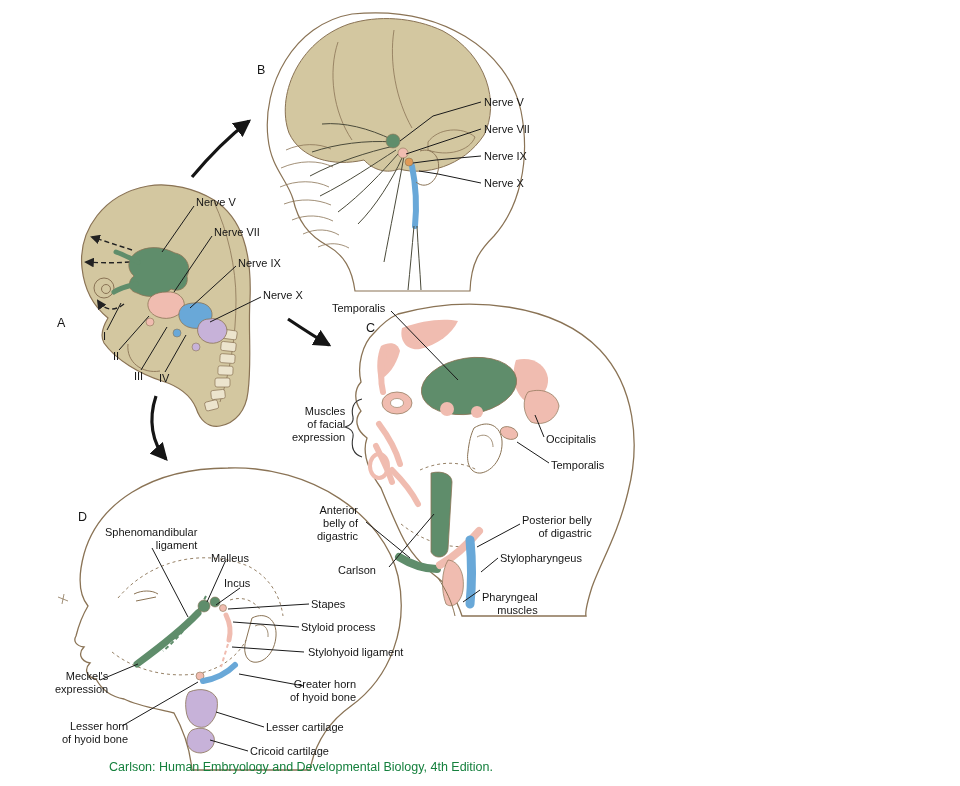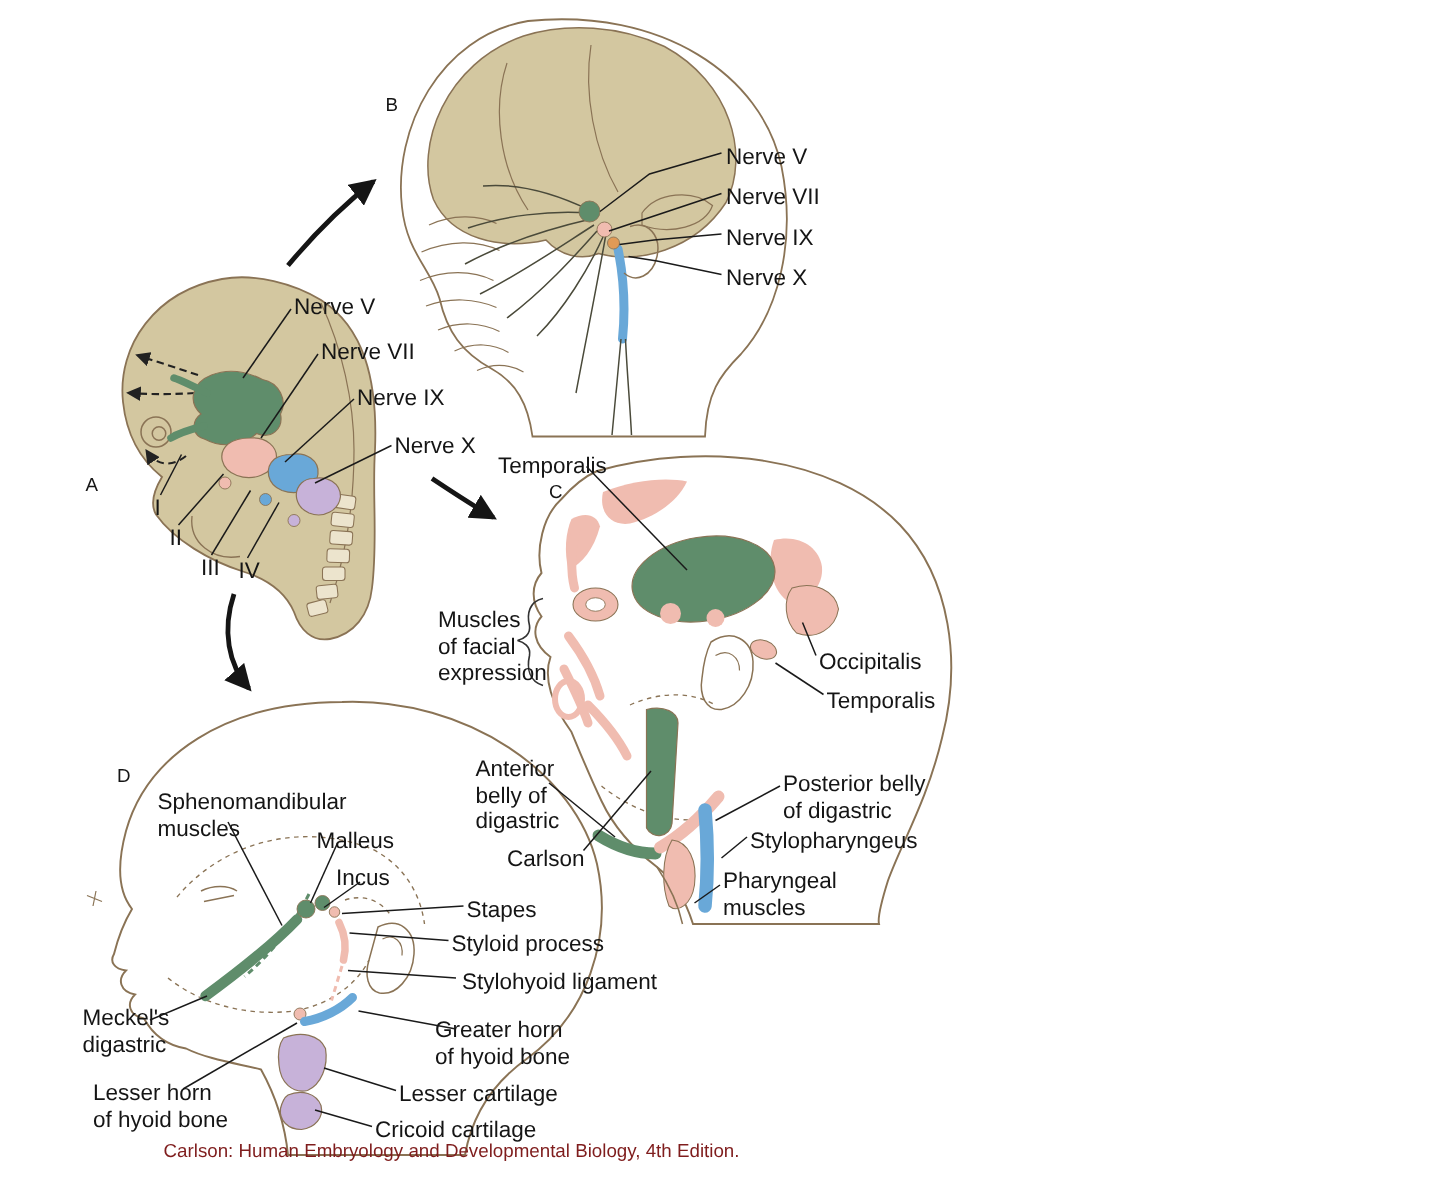--- a/index.html
+++ b/index.html
@@ -10,25 +10,26 @@
     --arch4-purple:#c7b2d9;
     --outline-brown:#8a7355;
   }
   html,body{margin:0;padding:0;background:#fff;}
   .stage{
     position:relative;width:960px;height:786px;background:#ffffff;
     font-family:"Liberation Sans", sans-serif;color:#111;overflow:hidden;
   }
   .stage svg{position:absolute;left:0;top:0;}
   .lbl{
-    position:absolute;font-size:15px;line-height:1.18;color:#151515;
+    position:absolute;font-size:11px;line-height:1.18;color:#151515;
     white-space:pre-line;
+    text-align:right;
   }
   .panel-letter{position:absolute;font-size:12.5px;color:#151515;}
-  .caption{position:absolute;font-size:12.5px;color:#7f1d1d;white-space:nowrap;}
+  .caption{position:absolute;font-size:12.5px;color:#15803d;white-space:nowrap;}
 </style>
 </head>
 <body>
 
 <div class="stage">
 
 <svg width="960" height="786" viewBox="0 0 960 786">
   <defs>
     <marker id="ah" viewBox="0 0 10 10" refX="8.5" refY="5" markerWidth="5.5" markerHeight="5.5" orient="auto">
       <path d="M0,0 L10,5 L0,10 Z" fill="#151515"></path>
@@ -231,34 +232,34 @@
 expression</div>
   <div class="lbl" style="left:546px;top:433px">Occipitalis</div>
   <div class="lbl" style="left:551px;top:459px">Temporalis</div>
   <div class="lbl" style="left:317px;top:504px">Anterior
 belly of
 digastric</div>
   <div class="lbl" style="left:522px;top:514px">Posterior belly
 of digastric</div>
   <div class="lbl" style="left:500px;top:552px">Stylopharyngeus</div>
   <div class="lbl" style="left:338px;top:564px">Carlson</div>
-  <div class="lbl" style="left:482px;top:579px">Pharyngeal
+  <div class="lbl" style="left:482px;top:591px">Pharyngeal
 muscles</div>
 
   <div class="lbl" style="left:105px;top:526px">Sphenomandibular
-muscles</div>
+ligament</div>
   <div class="lbl" style="left:211px;top:552px">Malleus</div>
   <div class="lbl" style="left:224px;top:577px">Incus</div>
   <div class="lbl" style="left:311px;top:598px">Stapes</div>
   <div class="lbl" style="left:301px;top:621px">Styloid process</div>
   <div class="lbl" style="left:308px;top:646px">Stylohyoid ligament</div>
   <div class="lbl" style="left:290px;top:678px">Greater horn
 of hyoid bone</div>
   <div class="lbl" style="left:55px;top:670px">Meckel's
-digastric</div>
+expression</div>
   <div class="lbl" style="left:62px;top:720px">Lesser horn
 of hyoid bone</div>
   <div class="lbl" style="left:266px;top:721px">Lesser cartilage</div>
   <div class="lbl" style="left:250px;top:745px">Cricoid cartilage</div>
 
   <div class="caption" style="left:109px;top:760px">Carlson: Human Embryology and Developmental Biology, 4th Edition.</div>
 
 </div>
 
 </body></html>

